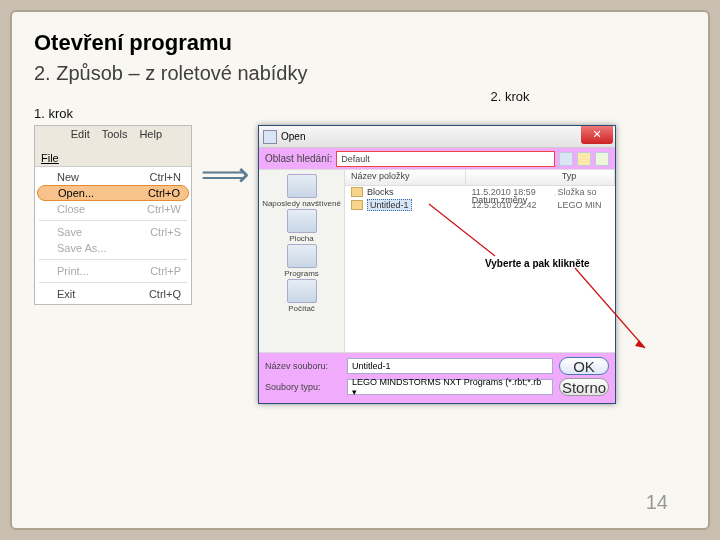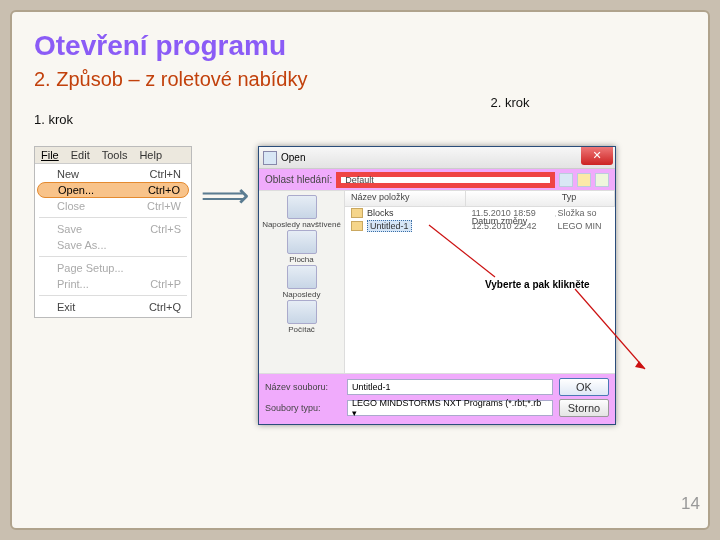--- a/index.html
+++ b/index.html
@@ -14,38 +14,38 @@
   .slide {
     position: absolute;
     top: 10px; left: 10px; right: 10px; bottom: 10px;
     background: #f9f7f2;
     border: 2px solid #b0a38d;
     border-radius: 6px;
     padding: 18px 22px;
   }
   .title {
     font-family: Verdana, sans-serif;
-    font-size: 28px;
+    font-size: 22px;
     font-weight: bold;
-    color: #8b5cf6;
+    color: #000000;
     margin-bottom: 6px;
   }
   .subtitle {
     font-family: Verdana, sans-serif;
     font-size: 20px;
-    color: #c2410c;
+    color: #404040;
     margin-bottom: 4px;
   }
   .step2-label, .step1-label {
     font-family: Verdana, sans-serif;
     font-size: 13px;
     color: #111;
   }
   .step2-label { text-align: center; margin-left: 300px; margin-bottom: 2px; }
-  .step1-label { margin-bottom: 19px; }
+  .step1-label { margin-bottom: 4px; }
 
   .content-row {
     display: flex;
     gap: 8px;
     align-items: flex-start;
   }
 
   
   .menu-panel {
     width: 158px;
@@ -58,20 +58,21 @@
     background: #ece8de;
     border-bottom: 1px solid #ccc;
   }
   .menubar span {
     padding: 2px 6px;
     color: #333;
   }
   .menubar span.active {
     text-decoration: underline;
     color: #000;
+    margin-top: 24px;
   }
   .menu-list { padding: 2px 0; }
   .menu-item {
     display: flex;
     justify-content: space-between;
     padding: 2px 10px 2px 22px;
     color: #444;
   }
   .menu-item.disabled { color: #aaa; }
   .menu-item.sel {
@@ -123,21 +124,21 @@
   .dlg-toolbar {
     height: 22px;
     display: flex; align-items: center;
     padding: 0 6px;
     border-bottom: 1px solid #ddd;
     gap: 4px;
     color: #444;
     background: #f0abfc;
   }
   .dlg-toolbar .combo {
-    flex: 1; height: 16px; border: 5px solid #ef4444; background: #fff;
+    flex: 1; height: 16px; border: 1px solid #ef4444; background: #fff;
     padding: 0 4px; display: flex; align-items: center;
     font-size: 9px;
   }
   .dlg-toolbar .tbtn { width:14px; height:14px; border:1px solid #bcd; background:#eef6dc; }
   .dlg-toolbar .tbtn.y { background:#fce9a8; }
   .dlg-toolbar .tbtn.b { background:#d9e7f5; }
 
   .dlg-body { display:flex; height: 182px; }
   .dlg-side {
     width: 86px;
@@ -179,33 +180,33 @@
     background: #f0abfc;
     padding: 4px 6px;
   }
   .frow { display:flex; align-items:center; gap:6px; margin-bottom:3px; }
   .frow label { width: 76px; font-size:9px; color:#444; }
   .frow .fld {
     flex:1; height:16px; border:1px solid #aac; background:#fff;
     font-size:9px; padding:0 4px; display:flex; align-items:center;
   }
   .btn {
-    width: 50px; height:18px; border:1px solid #999; border-radius:2px;
+    width: 50px; height:18px; border:1px solid #999; border-radius:9px;
     background: linear-gradient(#fdfdfd,#e4e4e4);
-    font-size:11px; display:flex; align-items:center; justify-content:center;
+    font-size:15px; display:flex; align-items:center; justify-content:center;
     color:#333;
   }
   .btn.ok { background: linear-gradient(#fff,#dfe8f5); border-color:#4a78b5; }
 
   
   svg.redlines { position:absolute; left:0; top:0; pointer-events:none; }
 
   .pagenum {
-    position: absolute; right: 8px; bottom: 14px;
-    font-size: 17px; color: #999;
+    position: absolute; right: 40px; bottom: 14px;
+    font-size: 20px; color: #999;
   }
 </style>
 </head>
 <body>
 
 <div class="slide">
   <div class="title">Otevření programu</div>
   <div class="subtitle">2. Způsob – z roletové nabídky</div>
   <div class="step2-label">2. krok</div>
   <div class="step1-label">1. krok</div>
@@ -236,24 +237,20 @@
           <div class="menu-item disabled">
             <span>Save</span>
             <span>Ctrl+S</span>
           </div>
           <div class="menu-item disabled">
             <span>Save As...</span>
             <span></span>
           </div>
           <div class="menu-sep"></div>
           <div class="menu-item disabled">
-            <span>Page Setup...</span>
-            <span></span>
-          </div>
-          <div class="menu-item disabled">
             <span>Print...</span>
             <span>Ctrl+P</span>
           </div>
           <div class="menu-sep"></div>
           <div class="menu-item">
             <span>Exit</span>
             <span>Ctrl+Q</span>
           </div>
         </div>
     </div>
@@ -280,21 +277,21 @@
             <div class="side-item">
               <div class="ico"></div>
               <div>Naposledy navštívené</div>
             </div>
             <div class="side-item">
               <div class="ico"></div>
               <div>Plocha</div>
             </div>
             <div class="side-item">
               <div class="ico"></div>
-              <div>Naposledy</div>
+              <div>Programs</div>
             </div>
             <div class="side-item">
               <div class="ico"></div>
               <div>Počítač</div>
             </div>
           </div>
         <div class="dlg-main">
           <div class="list-head">
             <div class="col-name">Název položky</div>
             <div class="col-date">Datum změny</div>

